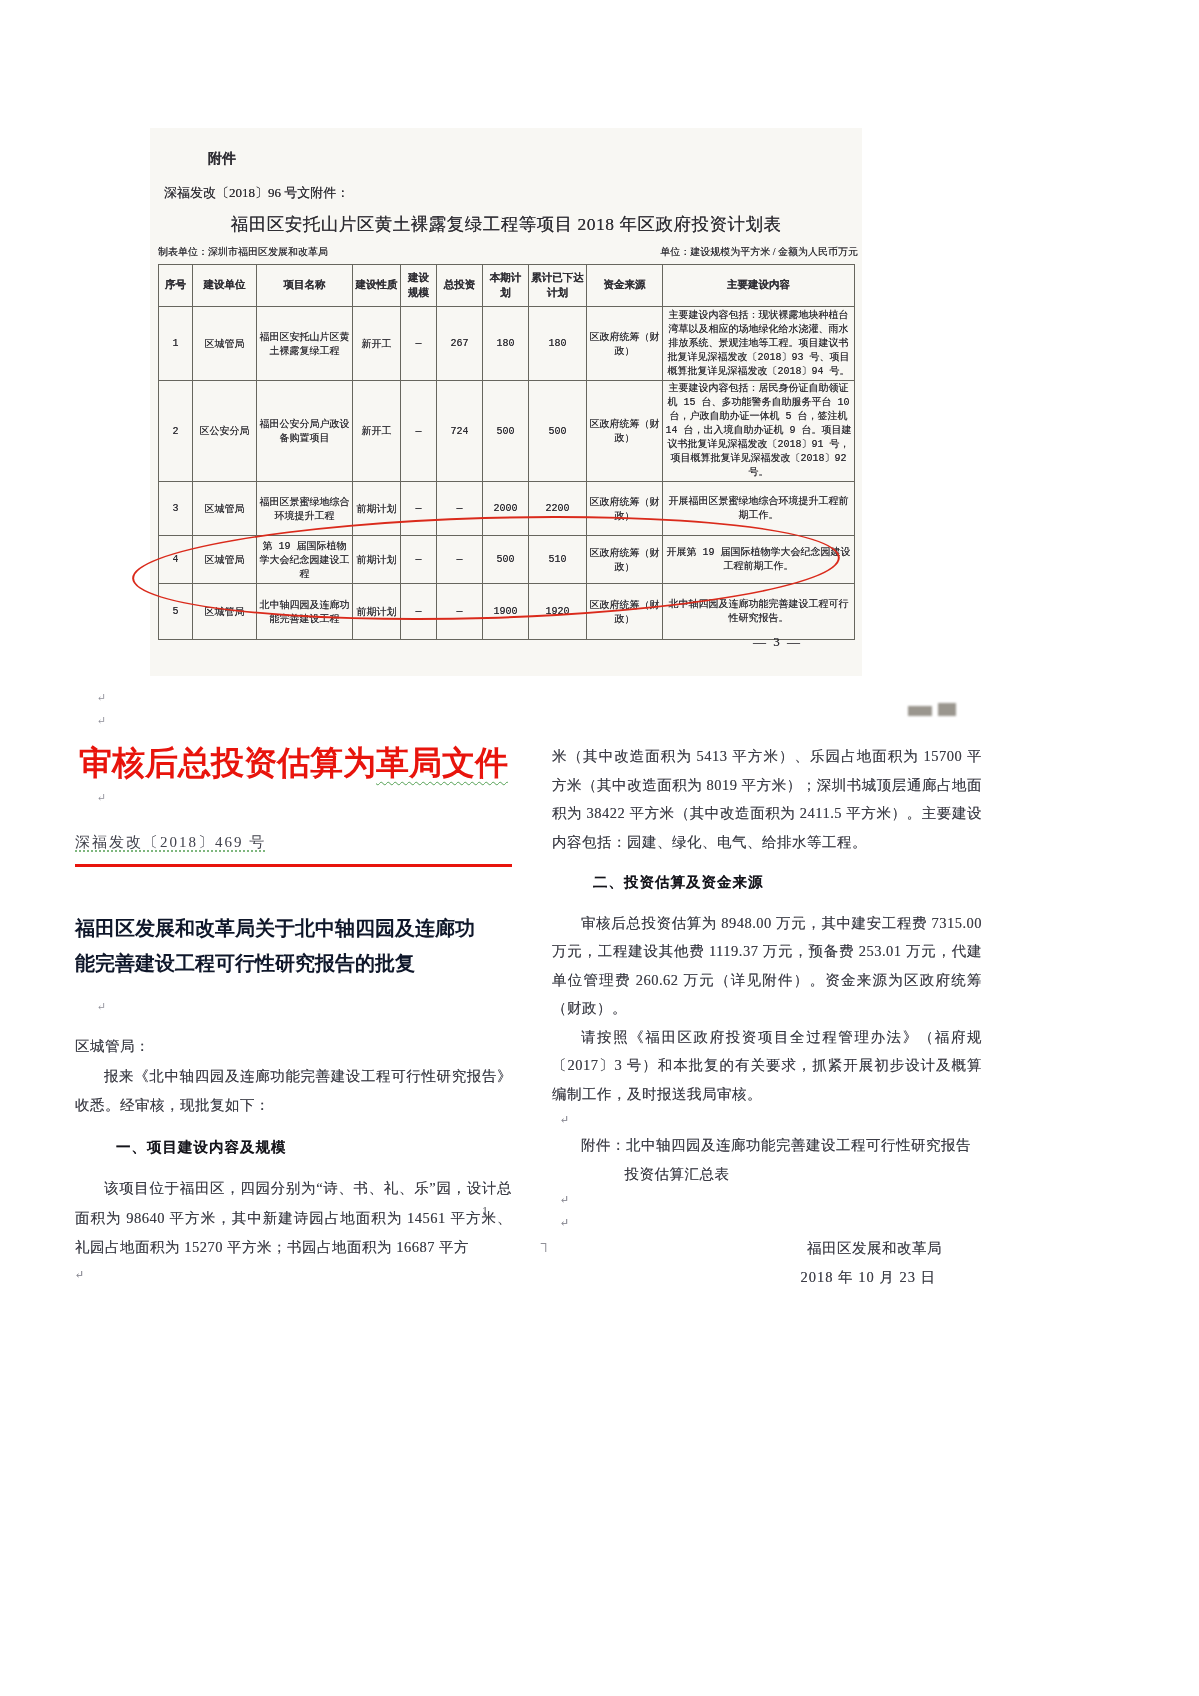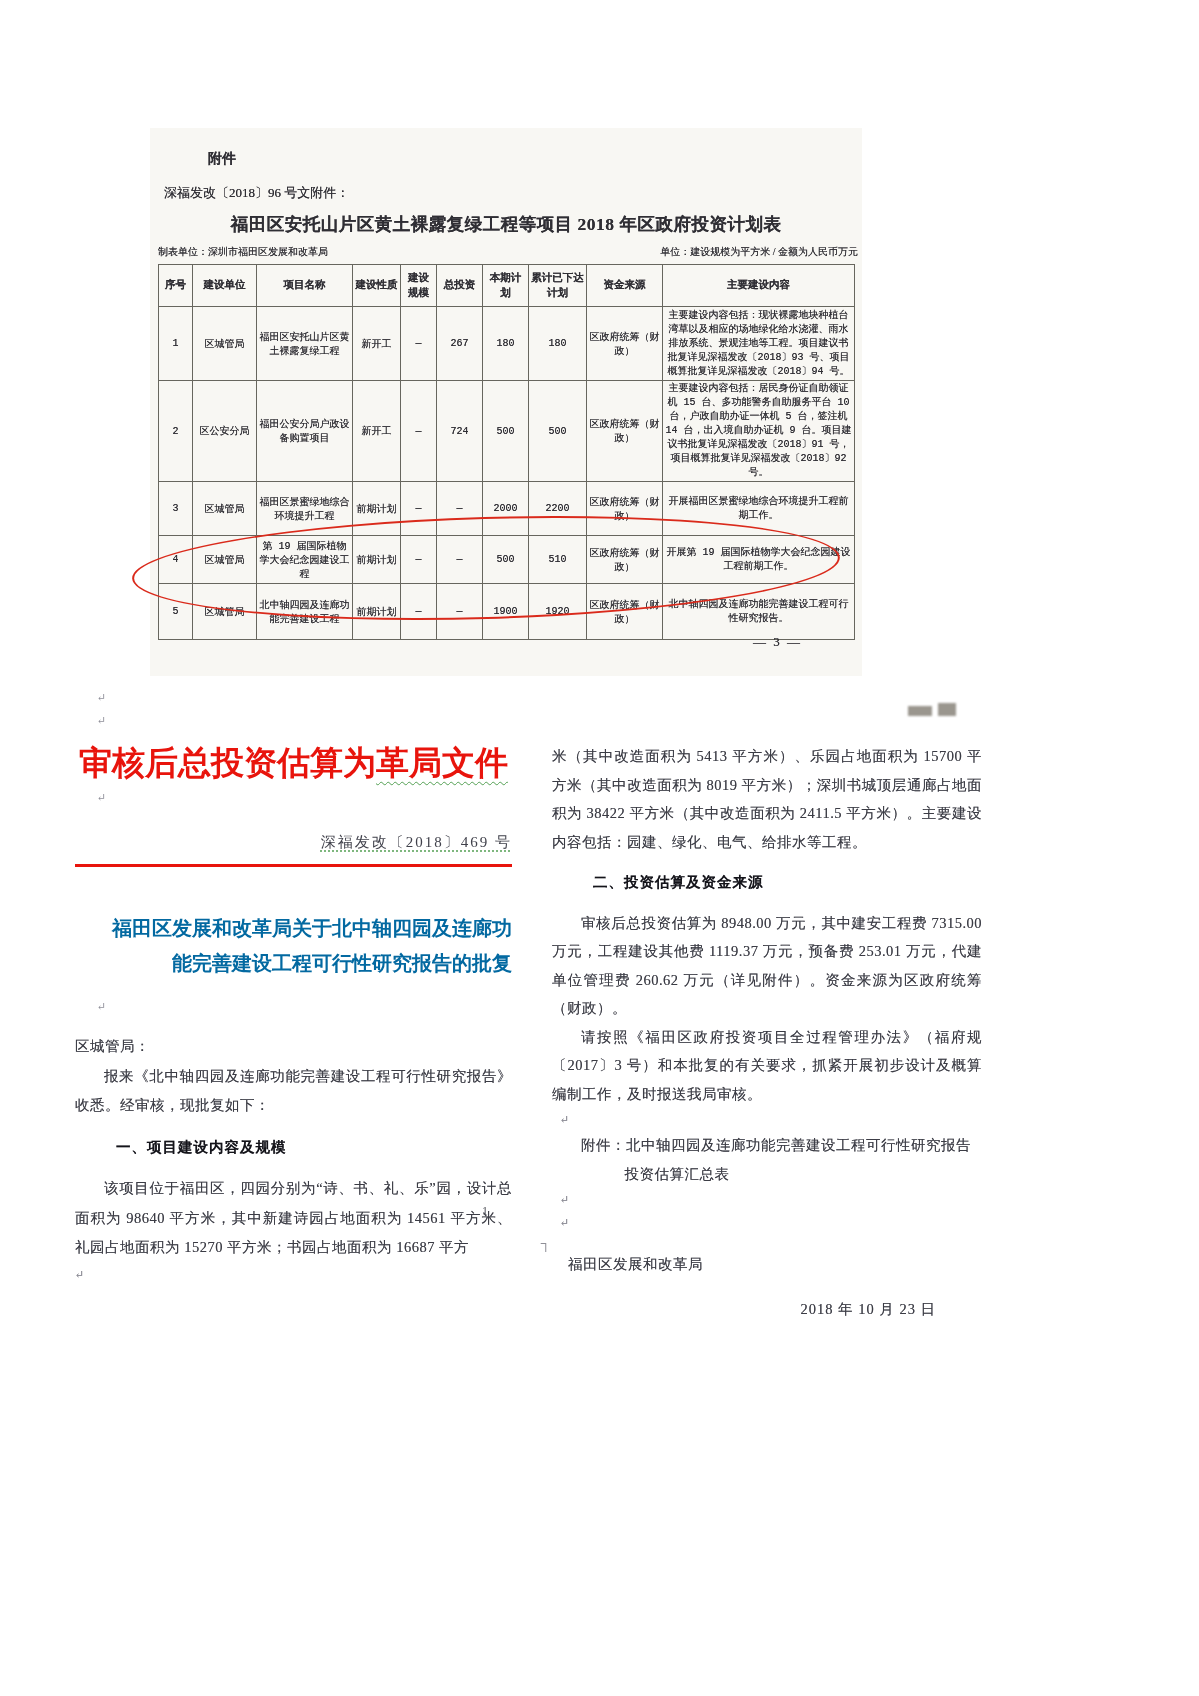--- a/index.html
+++ b/index.html
@@ -4,21 +4,21 @@
 <style>
   html,body{margin:0;padding:0;background:#ffffff;}
   .page{position:relative;width:1199px;height:1406px;background:#ffffff;overflow:hidden;
         font-family:"Liberation Serif","DejaVu Serif",serif;}
 
   
   .scan{position:absolute;left:150px;top:128px;width:712px;height:548px;background:#f8f7f3;
         color:#2f2e34;text-shadow:0 0 .6px rgba(47,46,52,.85);}
   .scan-label{position:absolute;left:58px;top:22px;font-weight:bold;font-size:14px;}
   .scan-ref{position:absolute;left:14px;top:56px;font-size:13px;}
-  .scan-title{position:absolute;left:0;right:0;top:84px;text-align:center;font-weight:bold;
+  .scan-title{position:absolute;left:0;right:0;top:84px;text-align:center;font-weight:normal;
         font-size:17.5px;letter-spacing:.5px;}
   .scan-notes{position:absolute;left:8px;right:4px;top:117px;display:flex;
         justify-content:space-between;font-size:10px;}
   table.plan{position:absolute;left:8px;top:136px;width:696px;border-collapse:collapse;
         table-layout:fixed;font-size:10px;font-family:Liberation Mono, monospace;}
   table.plan th,table.plan td{border:1px solid #67665e;text-align:center;vertical-align:middle;
         padding:1px 2px;overflow:hidden;}
   table.plan th{font-weight:bold;font-size:10.5px;line-height:1.4;}
   td.content{text-align:left;font-size:10px;line-height:1.4;padding:2px 5px;}
   .page-marker{position:absolute;right:60px;top:506px;font-size:13px;letter-spacing:2px;}
@@ -28,35 +28,35 @@
 
   
   .colL{position:absolute;left:75px;top:686px;width:437px;color:#3b3c45;}
   .colR{position:absolute;left:552px;top:742px;width:430px;color:#3b3c45;}
   .pl{height:23px;font-size:11px;color:#90909a;padding-left:22px;line-height:23px;}
   .colR .pl{padding-left:8px;}
   .red-head{margin-top:8px;text-align:center;font-weight:bold;font-size:33px;line-height:46px;
         color:#e8140c;white-space:nowrap;}
   .wavy{text-decoration-line:underline;text-decoration-style:wavy;
         text-decoration-color:#54a054;text-decoration-thickness:1px;text-underline-offset:7px;}
-  .doc-no{margin-top:24px;text-align:right;font-size:15px;color:#40414b;letter-spacing:2px;}
+  .doc-no{margin-top:24px;text-align:left;font-size:15px;color:#40414b;letter-spacing:2px;}
   .dotted-g{text-decoration-line:underline;text-decoration-style:dotted;
         text-decoration-color:#54a054;text-underline-offset:4px;}
   .red-rule{margin-top:12px;height:3px;background:#e8140c;}
-  .doc-title{margin-top:44px;text-align:right;font-weight:bold;font-size:20px;line-height:35px;
-        color:#0369a1;}
+  .doc-title{margin-top:44px;text-align:left;font-weight:bold;font-size:20px;line-height:35px;
+        color:#0f172a;}
   .body{font-size:14.5px;line-height:29.5px;text-align:justify;letter-spacing:.5px;
         text-shadow:0 0 .5px rgba(60,60,70,.6);}
   .colR .body{line-height:28.5px;}
   .ind{text-indent:2em;margin:0;}
   .noind{text-indent:0;margin:0;}
   .hsec{font-weight:bold;color:#14141a;text-indent:2em;margin:12px;
         font-family:Liberation Sans, sans-serif;letter-spacing:1px;}
   .attach2{padding-left:5em;margin:0;}
-  .signer{padding-right:40px;margin:16px;}
+  .signer{text-align:right;padding-right:40px;margin:0;}
   .sign-date{text-align:right;padding-right:46px;margin:0;letter-spacing:1px;}
   .pgnum-small{position:absolute;left:482px;top:1204px;font-size:12px;color:#55565e;}
   .cropmark{position:absolute;left:541px;top:1236px;font-size:14px;color:#8f8f97;}
   .pgnum{position:absolute;left:0;width:1110px;top:1428px;text-align:center;font-size:14px;color:#202026;}
 </style>
 </head>
 <body>
 
 <div class="page">
 

